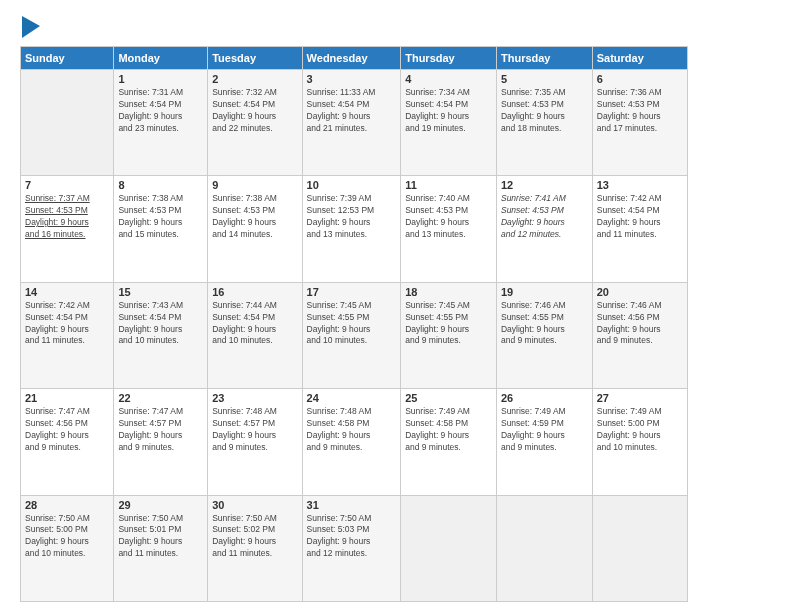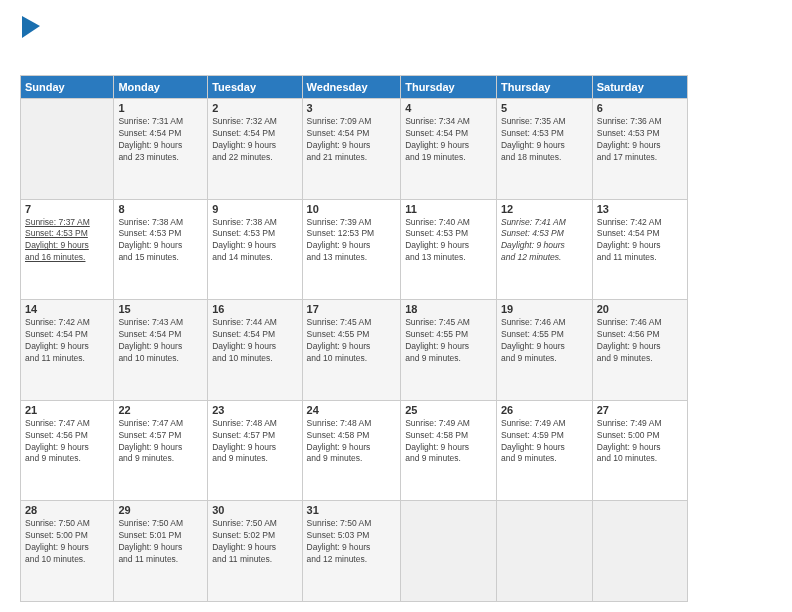--- a/index.html
+++ b/index.html
@@ -9,21 +9,20 @@
       font-family: Arial, sans-serif;
       background: #fff;
       overflow: hidden;
     }
     .page {
       width: 708px;
       height: 612px;
       padding: 18px 20px 10px 20px;
       display: flex;
       flex-direction: column;
-      gap: 29px;
     }
     .header {
       display: flex;
       justify-content: space-between;
       align-items: flex-start;
       margin-bottom: 8px;
     }
     .logo {
       display: flex;
       align-items: center;
@@ -154,21 +153,21 @@
           </td>
           <td>
             <span class="day-number">2</span>
             <div class="day-info" style="white-space: pre-line;">Sunrise: 7:32 AM
 Sunset: 4:54 PM
 Daylight: 9 hours
 and 22 minutes.</div>
           </td>
           <td>
             <span class="day-number">3</span>
-            <div class="day-info" style="white-space: pre-line;">Sunrise: 7:09 AM
+            <div class="day-info" style="white-space: pre-line;">Sunrise: 11:33 AM
 Sunset: 4:54 PM
 Daylight: 9 hours
 and 21 minutes.</div>
           </td>
           <td>
             <span class="day-number">4</span>
             <div class="day-info" style="white-space: pre-line;">Sunrise: 7:34 AM
 Sunset: 4:54 PM
 Daylight: 9 hours
 and 19 minutes.</div>

